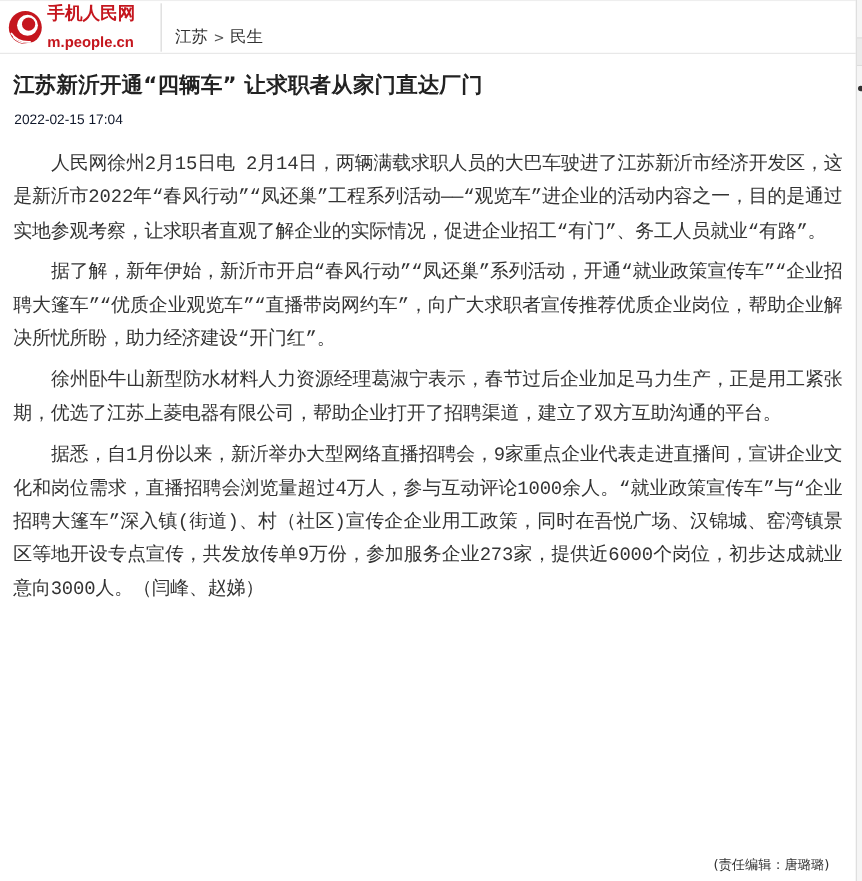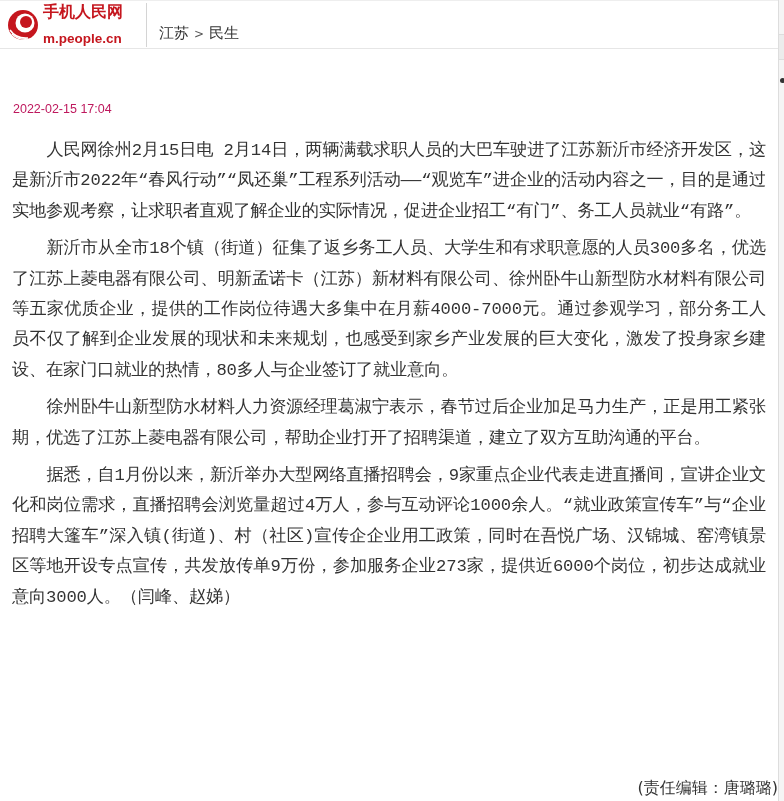--- a/index.html
+++ b/index.html
@@ -21,32 +21,32 @@
   .breadcrumb { margin-left: 12px; font-size: 15px; color: #333; display: flex; align-items: center; margin-top: 18px; }
   .breadcrumb .sep { margin: 0 5px; font-size: 12px; color: #555; }
 
   .title {
     position: absolute; left: 12px; top: 64px;
     font-size: 19.5px; font-weight: bold; color: #222;
     letter-spacing: 0.2px; white-space: nowrap;
   }
   .date {
     position: absolute; left: 13px; top: 102px;
-    font-size: 12.5px; color: #be185d; font-family: "Liberation Sans", sans-serif;
+    font-size: 12.5px; color: #0f172a; font-family: "Liberation Sans", sans-serif;
   }
 
   .article {
     position: absolute; left: 12px; top: 136px; width: 754px;
     font-size: 17.2px; line-height: 30.4px; color: #333;
   }
   .article p { text-indent: 2em; margin-bottom: 7px; text-align: justify; letter-spacing: -0.15px; font-family: Liberation Mono, monospace; }
 
   .editor {
-    position: absolute; right: 0; top: 778px;
-    font-size: 16px; color: #333;
+    position: absolute; right: 24px; top: 778px;
+    font-size: 12px; color: #333;
   }
 
   .right-strip {
     position: absolute; left: 778px; top: 0; width: 6px; height: 801px;
     background: #f5f5f5; border-left: 1px solid #dddddd; overflow: hidden;
   }
   .right-strip .band1 { position: absolute; top: 14px; left: 0; width: 6px; height: 16px; font-size: 11px; color: #555; }
   .right-strip .band2 { position: absolute; top: 34px; left: 0; width: 6px; height: 26px; background: #ececec; border-top: 1px solid #ddd; border-bottom: 1px solid #ddd; }
   .right-strip .dot { position: absolute; top: 78px; left: 1px; width: 5px; height: 5px; background: #333; border-radius: 50%; }
 </style>
@@ -71,25 +71,26 @@
       </div>
     </div>
     <div class="header-divider"></div>
     <div class="breadcrumb">
       <span>江苏</span>
       <span class="sep">&gt;</span>
       <span>民生</span>
     </div>
   </div>
 
+  <h1 class="title">江苏新沂开通“四辆车” 让求职者从家门直达厂门</h1>
   <div class="date">2022-02-15 17:04</div>
 
   <div class="article">
     <p>人民网徐州2月15日电 2月14日，两辆满载求职人员的大巴车驶进了江苏新沂市经济开发区，这是新沂市2022年“春风行动”“凤还巢”工程系列活动——“观览车”进企业的活动内容之一，目的是通过实地参观考察，让求职者直观了解企业的实际情况，促进企业招工“有门”、务工人员就业“有路”。</p>
-    <p>新沂市从全市18个镇（街道）征集了返乡务工人员、大学生和有求职意愿的人员300多名，优选了江苏上菱电器有限公司、明新孟诺卡（江苏）新材料有限公司、徐州卧牛山新型防水材料有限公司等五家优质企业，提供的工作岗位待遇大多集中在月薪4000-7000元。通过参观学习，部分务工人员不仅了解到企业发展的现状和未来规划，也感受到家乡产业发展的巨大变化，激发了投身家乡建设、在家门口就业的热情，80多人与企业签订了就业意向。</p>
+    <p>据了解，新年伊始，新沂市开启“春风行动”“凤还巢”系列活动，开通“就业政策宣传车”“企业招聘大篷车”“优质企业观览车”“直播带岗网约车”，向广大求职者宣传推荐优质企业岗位，帮助企业解决所忧所盼，助力经济建设“开门红”。</p>
     <p>徐州卧牛山新型防水材料人力资源经理葛淑宁表示，春节过后企业加足马力生产，正是用工紧张期，优选了江苏上菱电器有限公司，帮助企业打开了招聘渠道，建立了双方互助沟通的平台。</p>
     <p>据悉，自1月份以来，新沂举办大型网络直播招聘会，9家重点企业代表走进直播间，宣讲企业文化和岗位需求，直播招聘会浏览量超过4万人，参与互动评论1000余人。“就业政策宣传车”与“企业招聘大篷车”深入镇(街道)、村（社区)宣传企企业用工政策，同时在吾悦广场、汉锦城、窑湾镇景区等地开设专点宣传，共发放传单9万份，参加服务企业273家，提供近6000个岗位，初步达成就业意向3000人。（闫峰、赵娣）</p>
   </div>
 
   <div class="editor">(责任编辑：唐璐璐)</div>
 </div>
 
 <div class="right-strip">
   <div class="band1"></div>
   <div class="band2"></div>

